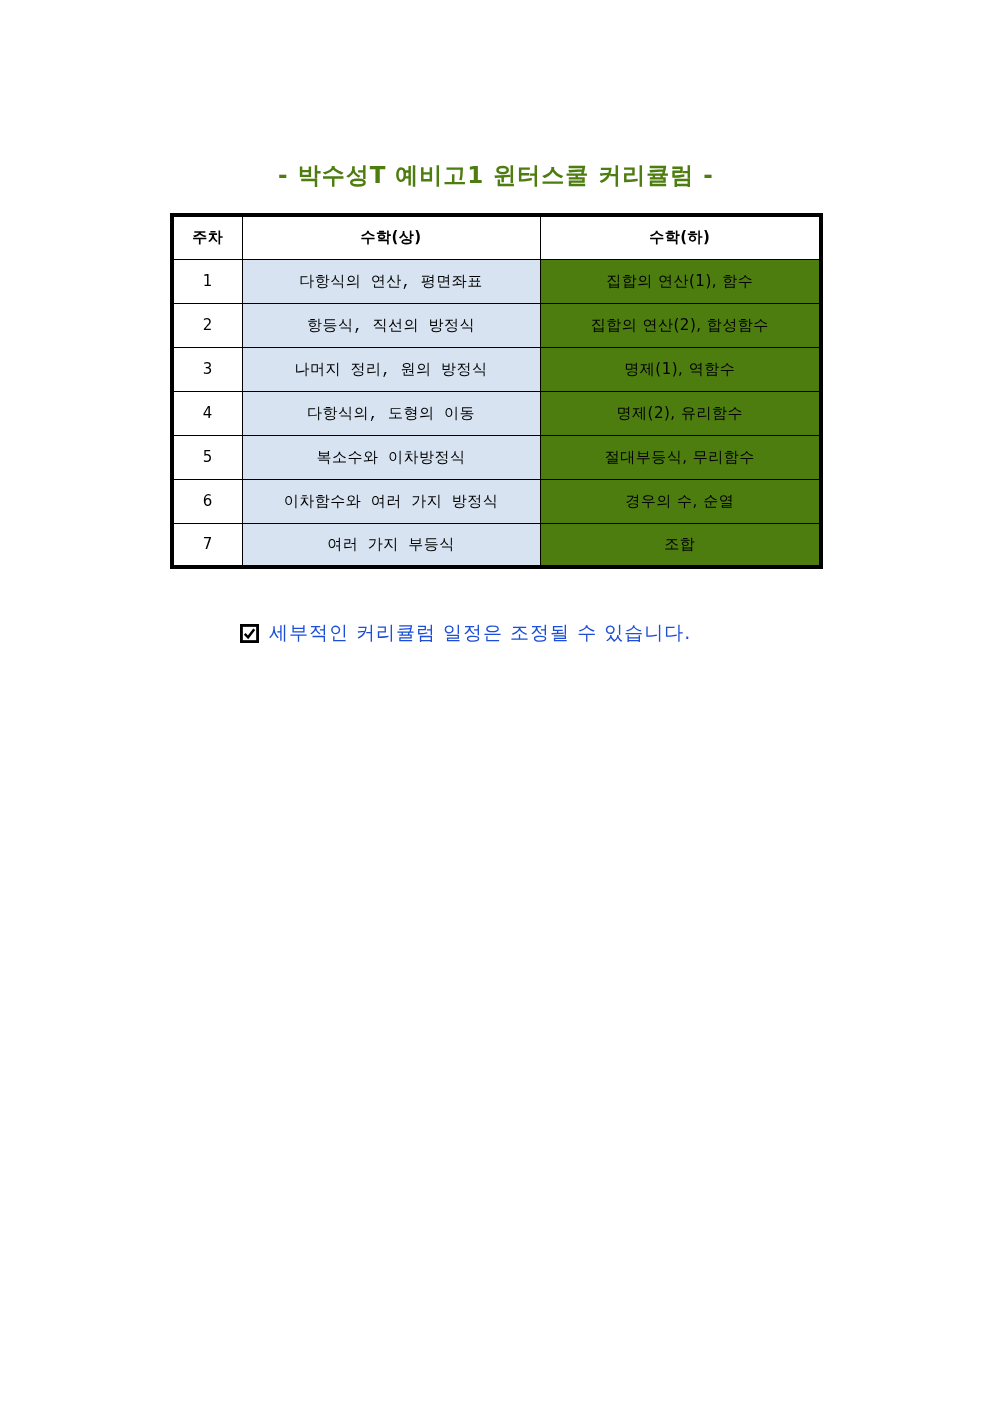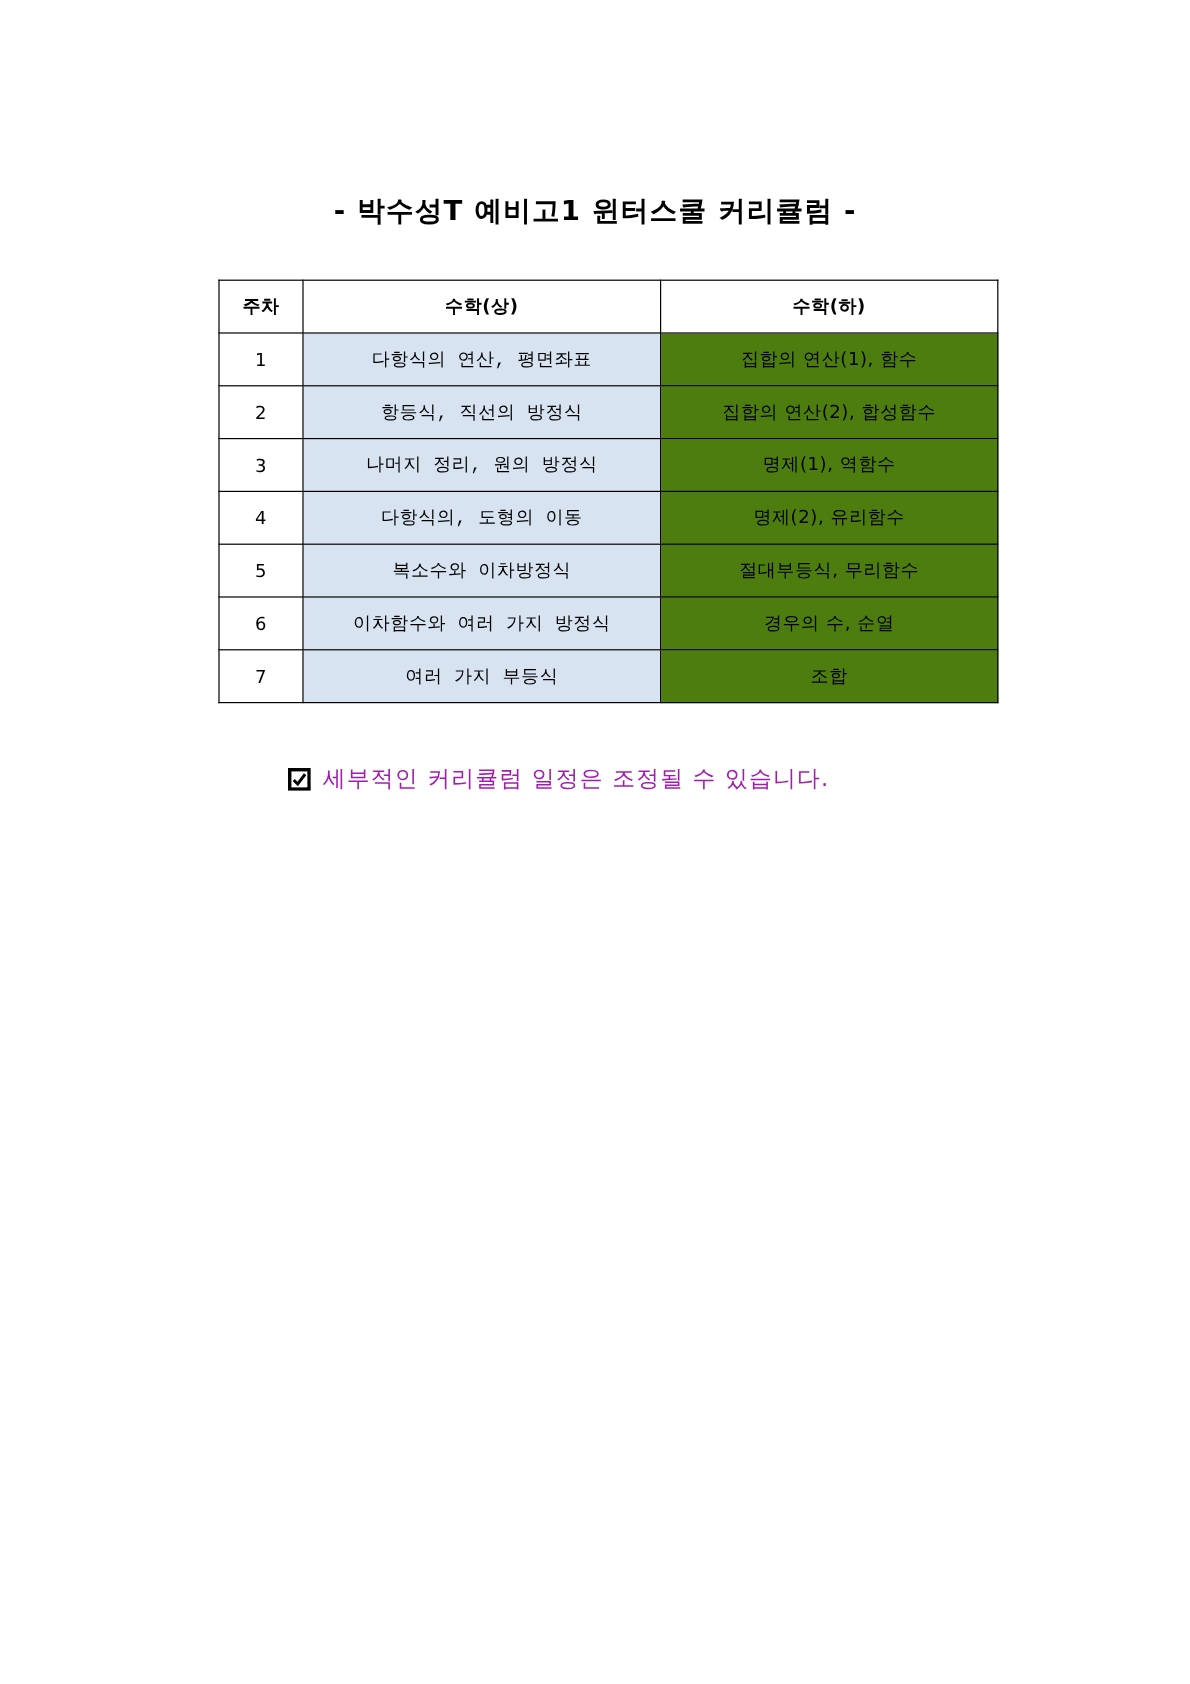--- a/index.html
+++ b/index.html
@@ -18,31 +18,30 @@
   }
   .doc-title {
     position: absolute;
     top: 160px;
     left: 0;
     width: 992px;
     text-align: center;
     font-size: 23px;
     font-weight: bold;
     letter-spacing: 1px;
-    color: #000000;
+    color: #4d7c0f;
   }
   table.curriculum {
     position: absolute;
     top: 213px;
-    left: 182px;
+    left: 170px;
     width: 649px;
     border-collapse: collapse;
     table-layout: fixed;
-    border: 1px solid #000000;
-    margin-top: 20px;
+    border: 4px solid #000000;
   }
   table.curriculum col.c-week { width: 70px; }
   table.curriculum col.c-sang { width: 298px; }
   table.curriculum col.c-ha   { width: 281px; }
   table.curriculum th,
   table.curriculum td {
     border: 1px solid #000000;
     height: 44px;
     text-align: center;
     vertical-align: middle;
@@ -59,22 +58,21 @@
   td.ha-cell   { background: #4d7c0f; }
   .note-line {
     position: absolute;
     top: 620px;
     left: 240px;
     display: flex;
     align-items: center;
     gap: 10px;
     font-size: 19px;
     letter-spacing: 1px;
-    color: #a21caf;
-    margin-top: 16px;
+    color: #1d4ed8;
   }
   .checkbox-glyph {
     display: inline-flex;
     width: 19px;
     height: 19px;
     flex: 0 0 19px;
   }
 </style>
 </head>
 <body>

